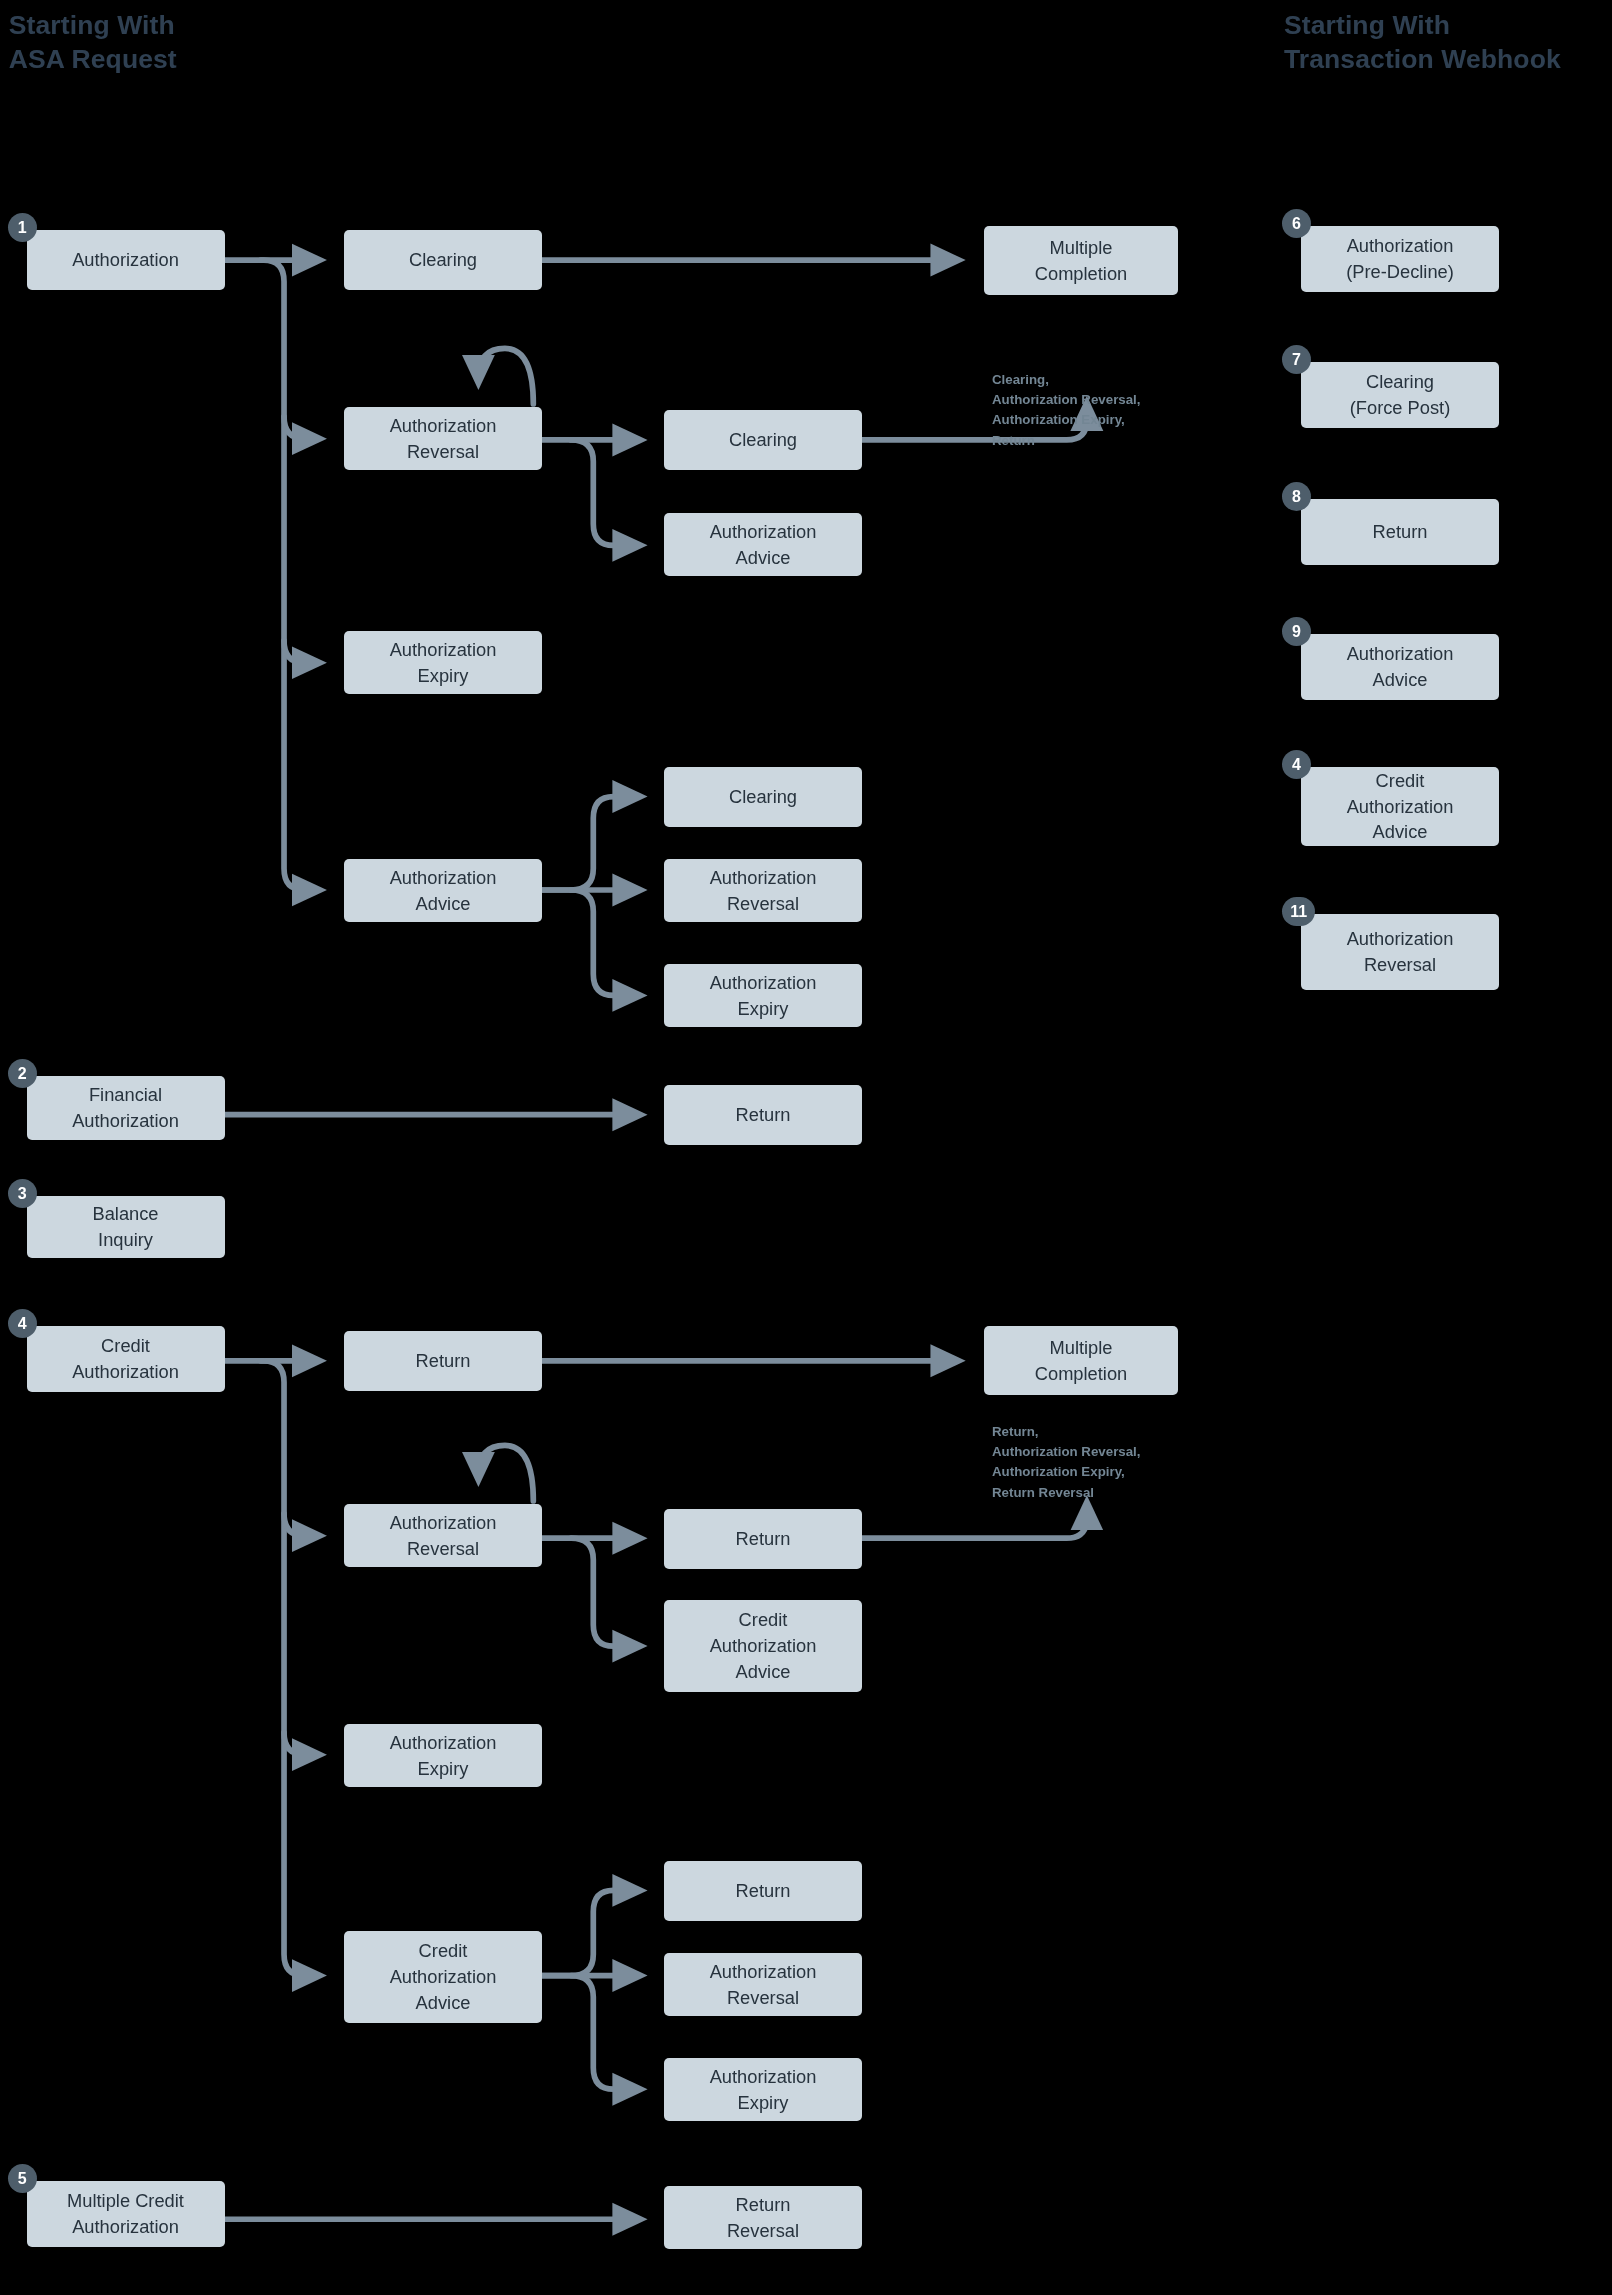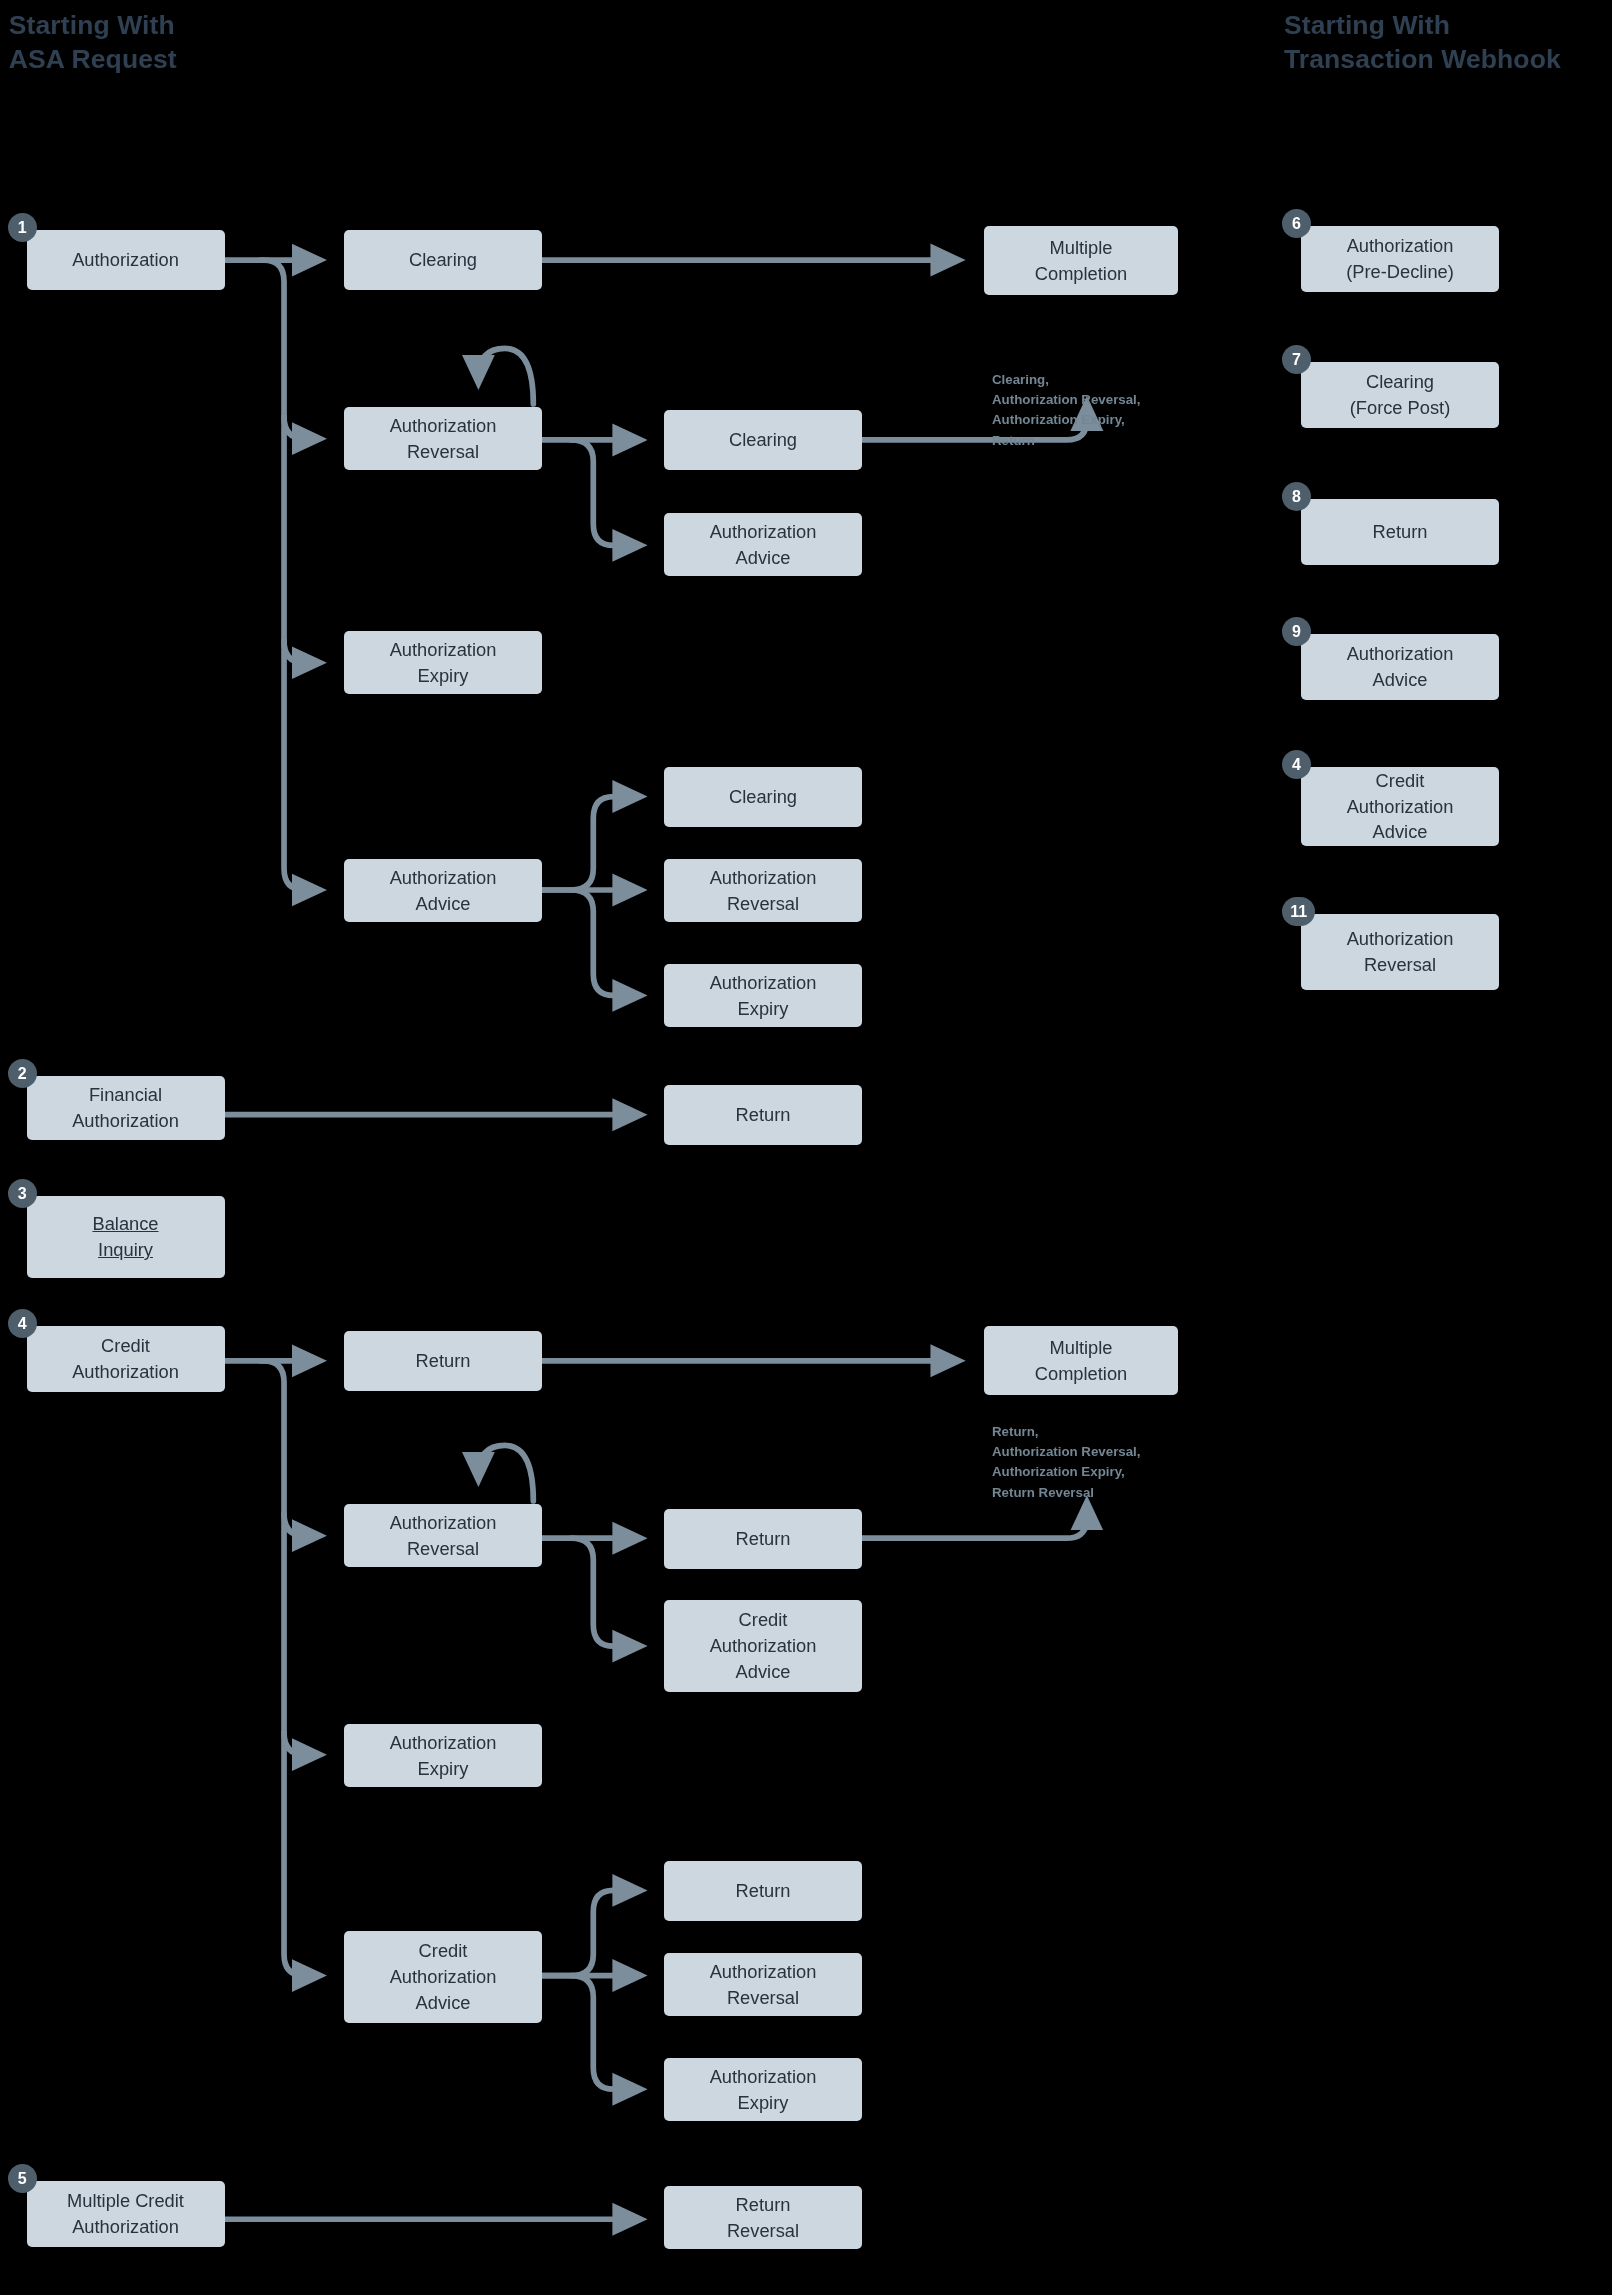--- a/index.html
+++ b/index.html
@@ -150,21 +150,21 @@
 Expiry</div>
   <div class="node" style="left:344px;top:859px;width:198px;height:63px;">Authorization
 Advice</div>
 
   <div class="node" style="left:26.5px;top:1076px;width:198px;height:64px;">Financial
 Authorization</div>
   <div class="badge" style="left:7.6px;top:1059px;">2</div>
 
   <div class="node" style="left:664px;top:1085px;width:198px;height:60px;">Return</div>
 
-  <div class="node" style="left:26.5px;top:1196px;width:198px;height:82px;text-decoration:underline;">Balance
+  <div class="node" style="left:26.5px;top:1196px;width:198px;height:62px;">Balance
 Inquiry</div>
   <div class="badge" style="left:7.6px;top:1179px;">3</div>
 
   <div class="node" style="left:26.5px;top:1326px;width:198px;height:66px;">Credit
 Authorization</div>
   <div class="badge" style="left:7.6px;top:1309px;">4</div>
 
   <div class="node" style="left:344px;top:1331px;width:198px;height:60px;">Return</div>
   <div class="node" style="left:984px;top:1326px;width:194px;height:69px;">Multiple
 Completion</div>

